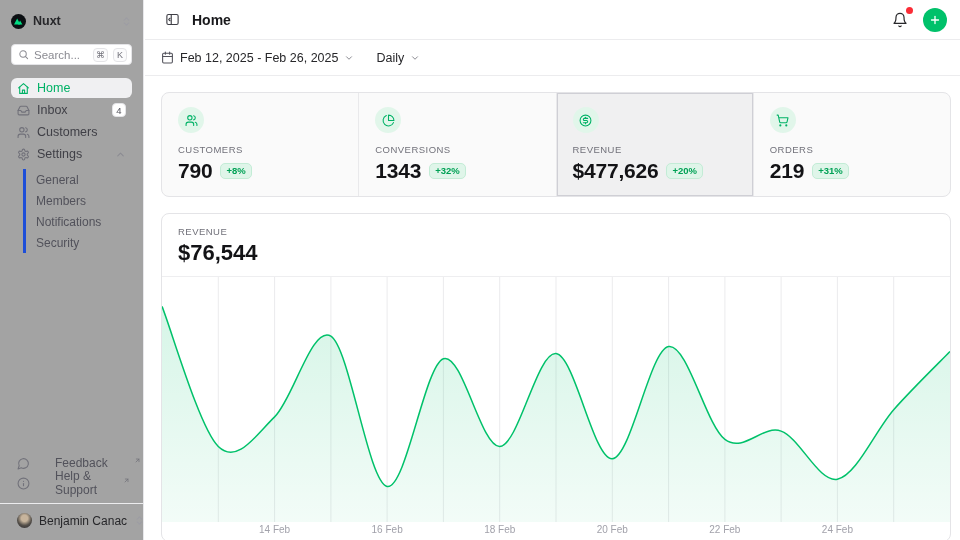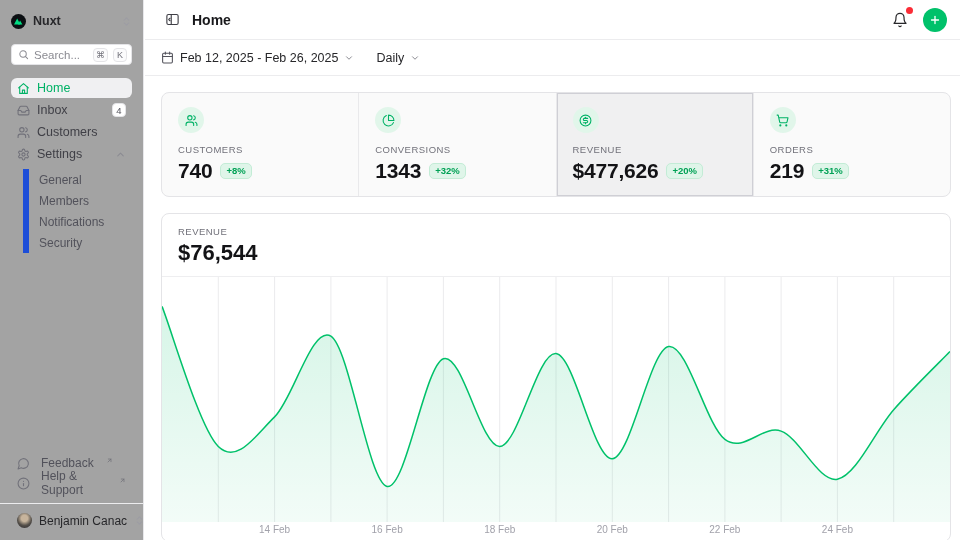--- a/index.html
+++ b/index.html
@@ -43,24 +43,24 @@
   }
   .nav-item .ico { color:#71717a; }
   .nav-item.active { background:#f0f0f2; color:#00b266; }
   .nav-item.active .ico { color:#00b266; }
   .count-badge {
     margin-left:auto; font-size:9.5px; color:#52525b; border:1px solid #e4e4e7;
     background:#fff; border-radius:4px; height:14px; min-width:14px; padding:0 3px;
     display:grid; place-items:center;
   }
   .nav-item .trail { margin-left:auto; color:#8b8b92; }
-  .sub-list { margin:3px 0 0 12px; border-left:6px solid #1d4ed8; display:flex; flex-direction:column; }
+  .sub-list { margin:3px 0 0 12px; border-left:3px solid #1d4ed8; display:flex; flex-direction:column; }
   .sub-item { height:21px; display:flex; align-items:center; padding-left:10px; font-size:12px; color:#52525b; cursor:pointer; }
   .sb-spacer { flex:1; }
-  .footer-item { height:20px; display:flex; align-items:center; gap:11px; padding:0 6px; font-size:12px; color:#52525b; cursor:pointer; }
+  .footer-item { height:20px; display:flex; align-items:center; gap:25px; padding:0 6px; font-size:12px; color:#52525b; cursor:pointer; }
   .footer-item .ico { color:#71717a; }
   .ext { color:#71717a; margin-left:1px; transform:translateY(-3px); }
   .user-divider { border-top:1px solid #ececee; margin:10px -11px 0; }
   .user-row { display:flex; align-items:center; gap:7px; padding:9px 2px 0 6px; cursor:pointer; }
   .avatar {
     width:15px; height:15px; border-radius:50%; flex:none;
     background:radial-gradient(circle at 50% 35%, #c7b49c 0 26%, #55504a 58%, #26242a 100%);
   }
   .user-name { font-size:12px; font-weight:500; color:#27272a; flex:1; white-space:nowrap; }
 
@@ -307,21 +307,21 @@
         <div class="stat-icon">
           <svg width="13" height="13" viewBox="0 0 24 24" fill="none" stroke="currentColor" stroke-width="2" stroke-linecap="round" stroke-linejoin="round">
               <path d="M16 21v-2a4 4 0 0 0-4-4H6a4 4 0 0 0-4 4v2"></path>
               <circle cx="9" cy="7" r="4"></circle>
               <path d="M22 21v-2a4 4 0 0 0-3-3.87"></path>
               <path d="M16 3.13a4 4 0 0 1 0 7.75"></path>
             </svg>
         </div>
         <div class="stat-label">CUSTOMERS</div>
         <div class="stat-value-row">
-          <span class="stat-value">740</span>
+          <span class="stat-value">790</span>
           <span class="delta-badge">+8%</span>
         </div>
       </div>
 
       <div class="stat-card">
         <div class="stat-icon">
           <svg width="13" height="13" viewBox="0 0 24 24" fill="none" stroke="currentColor" stroke-width="2" stroke-linecap="round" stroke-linejoin="round">
               <path d="M21.21 15.89A10 10 0 1 1 8 2.83"></path>
               <path d="M22 12A10 10 0 0 0 12 2v10z"></path>
             </svg>

